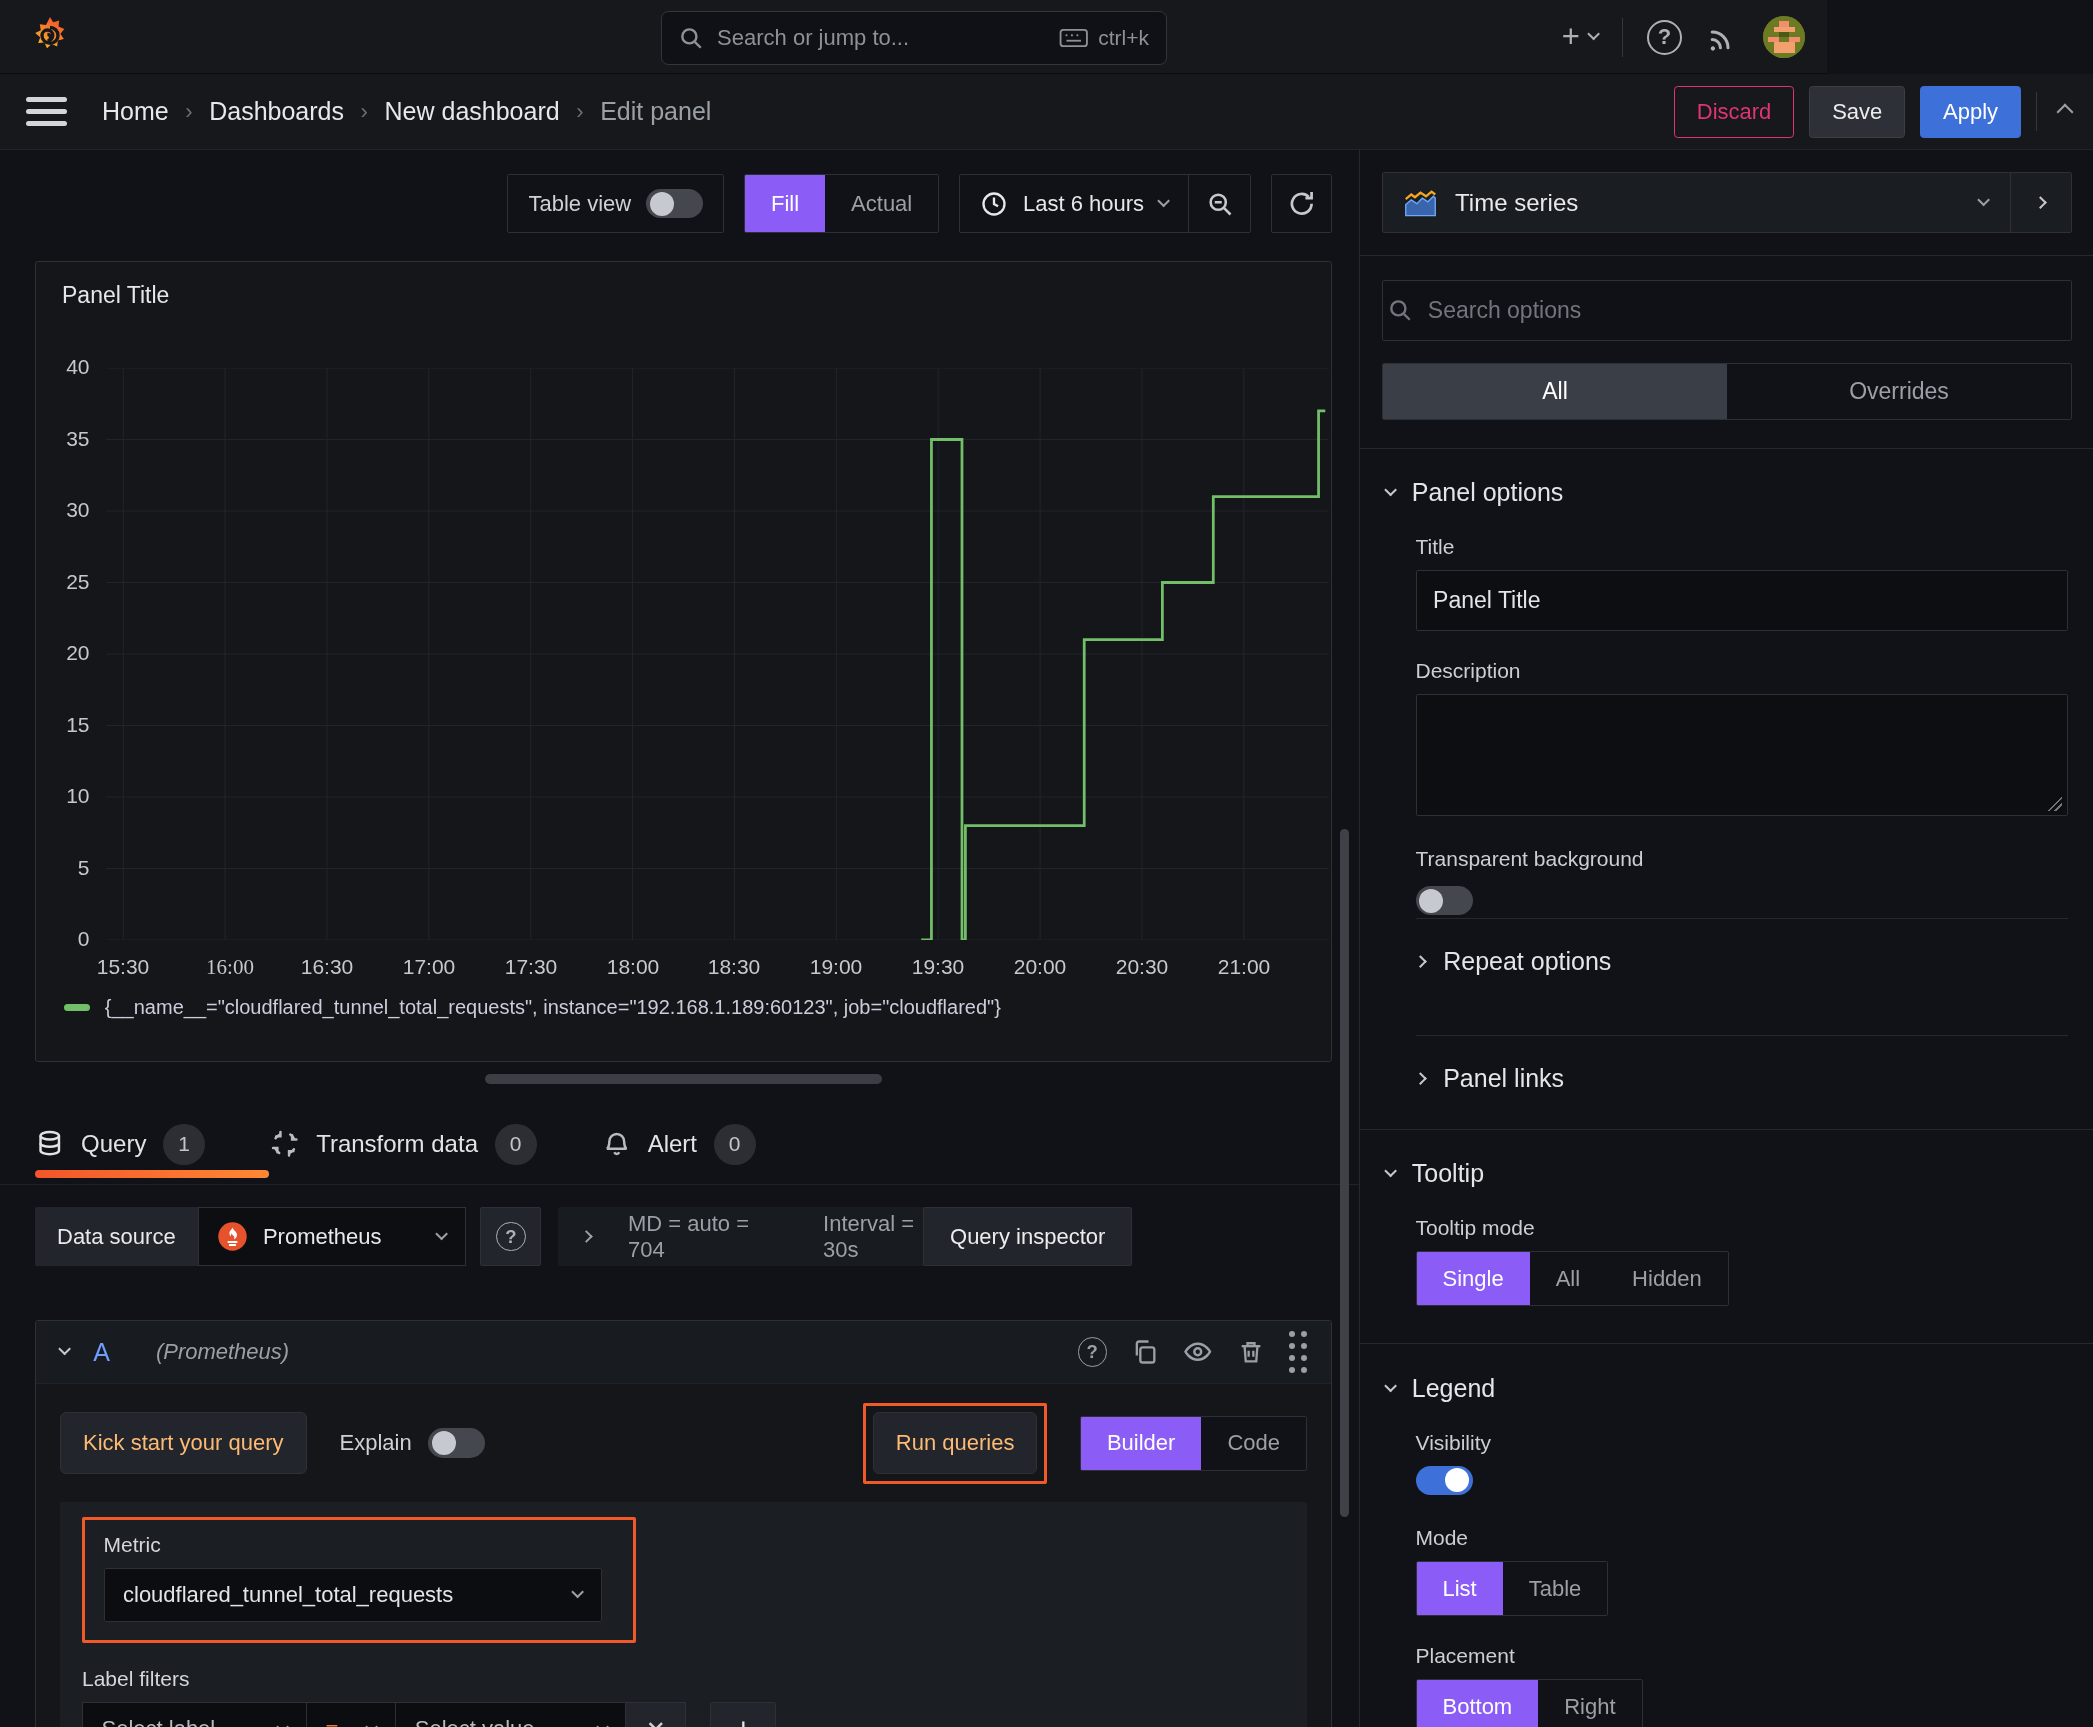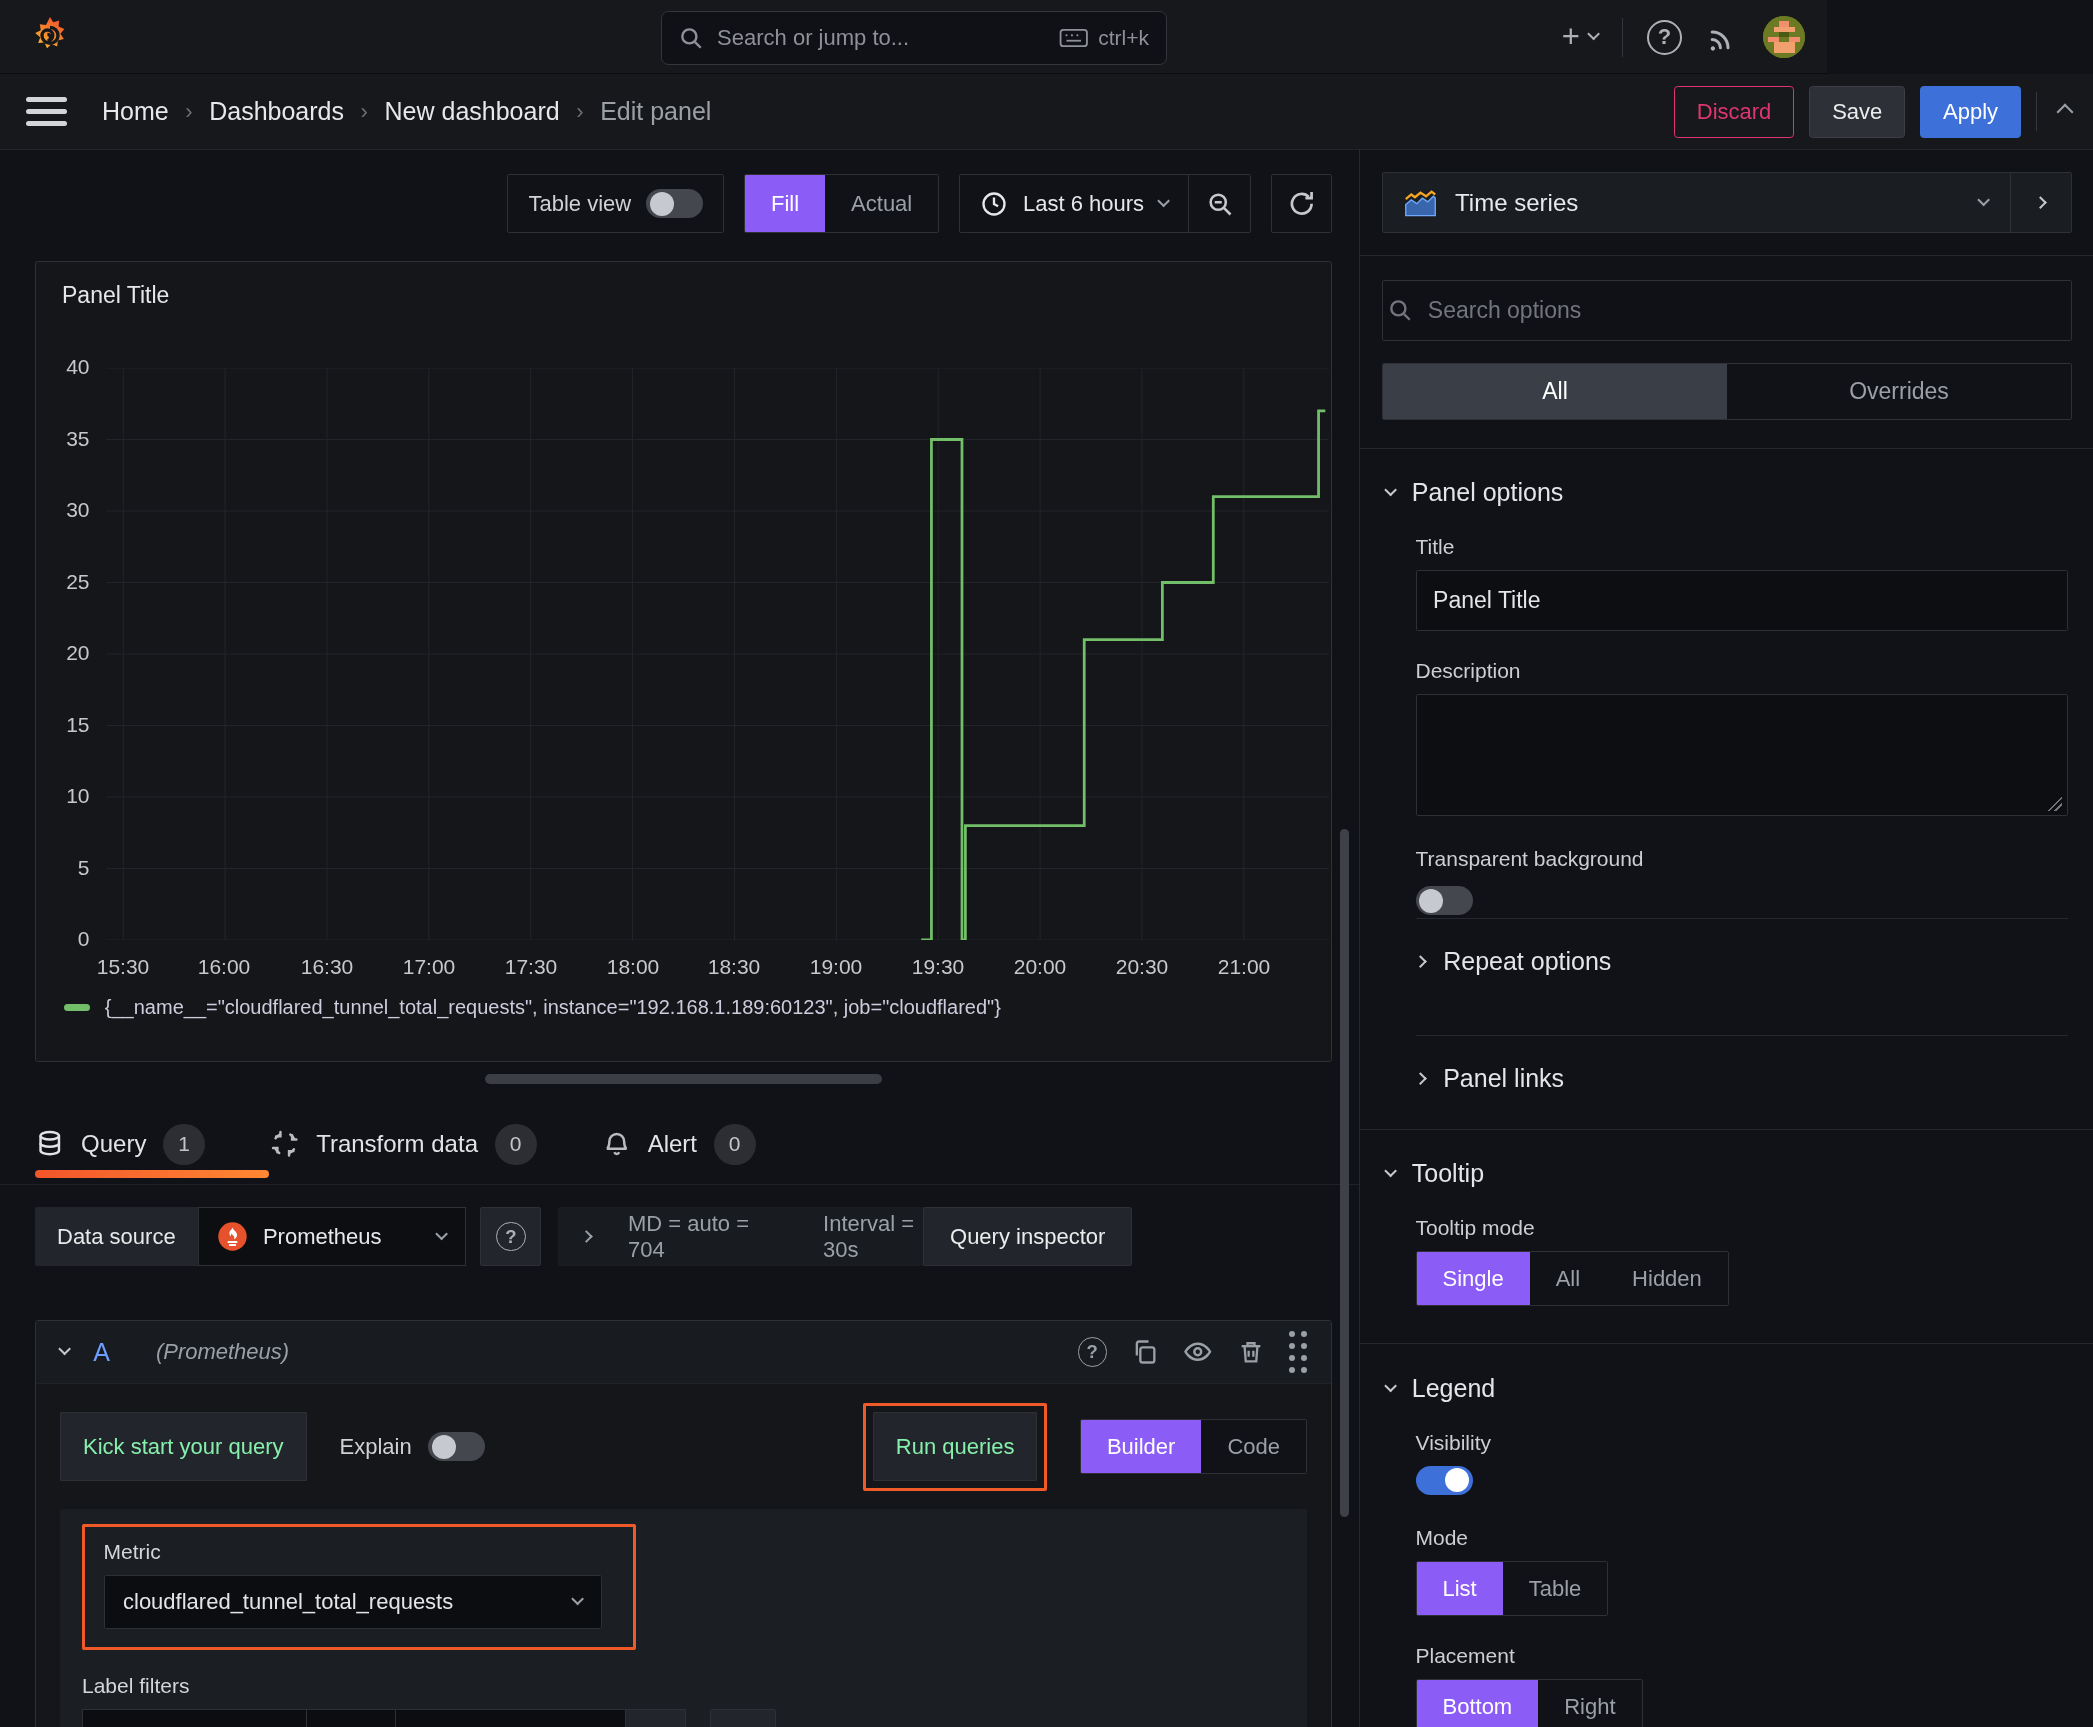--- a/index.html
+++ b/index.html
@@ -85,21 +85,21 @@
   
   .qcard{position:absolute;left:35px;top:1320px;width:1297px;height:434px;border:0.9px solid var(--border);border-radius:2.8px;background:var(--panel);}
   .qhead{height:63px;background:var(--card);border-bottom:0.9px solid #202227;display:flex;align-items:center;padding:0 24px;gap:24px;}
   .refid{color:var(--refid-blue);font-size:25px;font-weight:500;}
   .dshint{color:#9aa0a6;font-size:22px;font-style:italic;margin-left:22px;}
   .qhead .spacer{flex:1;}
   .hicon{color:#9aa0a6;display:flex;align-items:center;cursor:pointer;}
   .grip{display:grid;grid-template-columns:repeat(2,6.5px);grid-auto-rows:6.5px;gap:5.5px;cursor:grab;}
   .grip i{background:#9aa0a6;border-radius:50%;}
   .qtoolbar{display:flex;align-items:center;padding:18.5px 24px 0 24px;gap:33px;}
-  .kick{height:69px;padding:0 22px;background:#22252b;border:0.9px solid var(--border);border-radius:1px;color:#86efac;font-size:22px;display:flex;align-items:center;cursor:pointer;}
+  .kick{height:62px;padding:0 22px;background:#22252b;border:0.9px solid var(--border);border-radius:6px;color:#fdba74;font-size:22px;display:flex;align-items:center;cursor:pointer;}
   .explain{display:flex;align-items:center;gap:16.6px;font-size:22px;color:#d0d1d4;}
   .qtoolbar .spacer{flex:1;}
   .hl-wrap{border:3.7px solid var(--orange);border-radius:1.8px;padding:6.5px;}
   .editor-body{margin:18.5px 24px 0 24px;background:#1b1e23;border-radius:1.8px;padding:14.8px 22px 22px 22px;height:233px;}
   .metric-hl{border:3.7px solid var(--orange);border-radius:1.8px;padding:13px 18.5px 18.5px 18.5px;width:554px;}
   .flabel{font-size:21px;color:#d5d6d9;margin-bottom:11px;}
   .pselect{height:54px;background:#0c0d11;border:0.9px solid var(--border);border-radius:1.8px;display:flex;align-items:center;justify-content:space-between;padding:0 18.5px;font-size:22px;color:#e3e4e6;cursor:pointer;}
   .metric-hl .pselect{width:498px;}
   .lf-row{display:flex;align-items:stretch;margin-top:5.5px;}
   .lf-row .pselect{border-radius:0;}
@@ -296,21 +296,21 @@
           <line x1="680.9027777777777" x2="680.9027777777777" y1="0" y2="620" stroke="#24262d" stroke-width="1"></line>
           <line x1="791.3194444444445" x2="791.3194444444445" y1="0" y2="620" stroke="#24262d" stroke-width="1"></line>
           <line x1="901.7361111111112" x2="901.7361111111112" y1="0" y2="620" stroke="#24262d" stroke-width="1"></line>
           <line x1="1012.1527777777777" x2="1012.1527777777777" y1="0" y2="620" stroke="#24262d" stroke-width="1"></line>
           <line x1="1122.5694444444443" x2="1122.5694444444443" y1="0" y2="620" stroke="#24262d" stroke-width="1"></line>
           <line x1="1232.986111111111" x2="1232.986111111111" y1="0" y2="620" stroke="#24262d" stroke-width="1"></line>
           <polyline points="883.3,620.0 894.4,620.0 894.4,77.5 927.5,77.5 927.5,620.0 931.2,620.0 931.2,496.0 1060.0,496.0 1060.0,294.5 1144.7,294.5 1144.7,232.5 1199.9,232.5 1199.9,139.5 1314.0,139.5 1314.0,46.5 1321.3,46.5" fill="none" stroke="#73bf69" stroke-width="3" stroke-linejoin="miter"></polyline>
         </svg></div>
     <div class="xlabels" id="xlabels">
         <div style="left: 41px; top: 693px;">15:30</div>
-        <div style="left: 142px; top: 693px;">16:00</div>
+        <div style="left: 148px; top: 693px; font-family: Liberation Serif, serif;">16:00</div>
         <div style="left: 245px; top: 693px;">16:30</div>
         <div style="left: 347px; top: 693px;">17:00</div>
         <div style="left: 449px; top: 693px;">17:30</div>
         <div style="left: 551px; top: 693px;">18:00</div>
         <div style="left: 652px; top: 693px;">18:30</div>
         <div style="left: 754px; top: 693px;">19:00</div>
         <div style="left: 856px; top: 693px;">19:30</div>
         <div style="left: 958px; top: 693px;">20:00</div>
         <div style="left: 1060px; top: 693px;">20:30</div>
         <div style="left: 1162px; top: 693px;">21:00</div>

